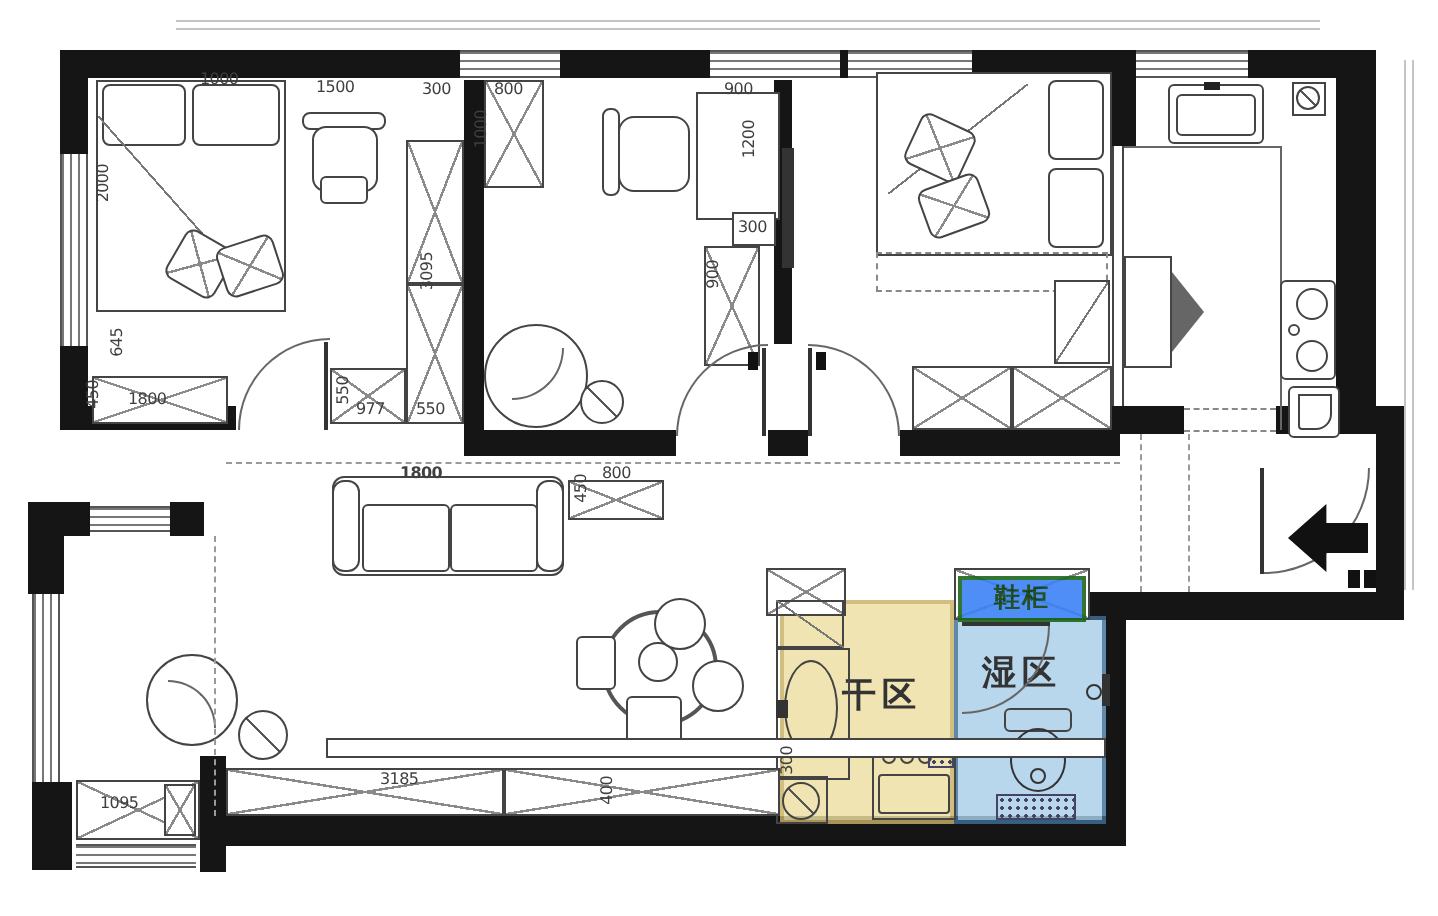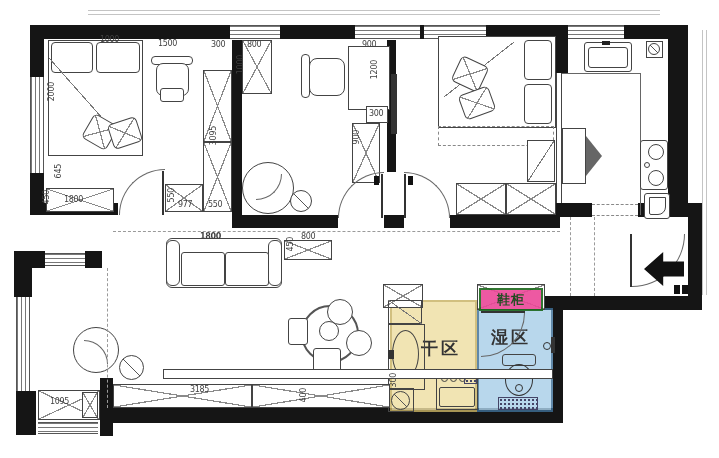--- a/index.html
+++ b/index.html
@@ -94,21 +94,21 @@
   <div class="wall" style="left:85px;top:251px;width:17px;height:17px"></div>
   <div class="wall" style="left:14px;top:251px;width:18px;height:46px"></div>
   <div class="win-v" style="left:16px;top:297px;width:14px;height:94px"></div>
   <div class="wall" style="left:16px;top:391px;width:20px;height:44px"></div>
   <div class="win-h" style="left:38px;top:422px;width:60px;height:12px"></div>
 
   <div class="zone" style="left: 390px; top: 300px; width: 87px; height: 112px; border: 2px solid rgb(199, 178, 100); background-color: rgb(239, 223, 163);"></div>
   <div class="zone" style="left: 477px; top: 308px; width: 76px; height: 104px; border: 2px solid rgb(62, 111, 150); background-color: rgb(169, 207, 232);"></div>
   <div class="xbox" style="left:477px;top:284px;width:68px;height:26px"></div>
   <div class="xbox" style="left:383px;top:284px;width:40px;height:24px"></div>
-  <div class="shoe-box" style="left: 479px; top: 288px; width: 64px; height: 23px; background-color: #ec4899; border-color: rgb(28, 104, 28);">
+  <div class="shoe-box" style="left: 479px; top: 288px; width: 64px; height: 23px; background-color: #3b82f6; border-color: rgb(28, 104, 28);">
     <span class="shoe-label">鞋柜</span>
   </div>
   <span class="zone-label" style="left:421px;top:340px">干区</span>
   <span class="zone-label" style="left:491px;top:329px">湿区</span>
 
   <div class="box" style="left:48px;top:40px;width:95px;height:116px"></div>
   <div class="box" style="left:51px;top:42px;width:42px;height:31px;border-radius:4px"></div>
   <div class="box" style="left:96px;top:42px;width:44px;height:31px;border-radius:4px"></div>
   <div class="diag nb" style="left:49px;top:58px;width:62px;height:70px"></div>
   <div class="xbox" style="left:86px;top:118px;width:28px;height:28px;border-radius:5px;transform:rotate(30deg)"></div>

